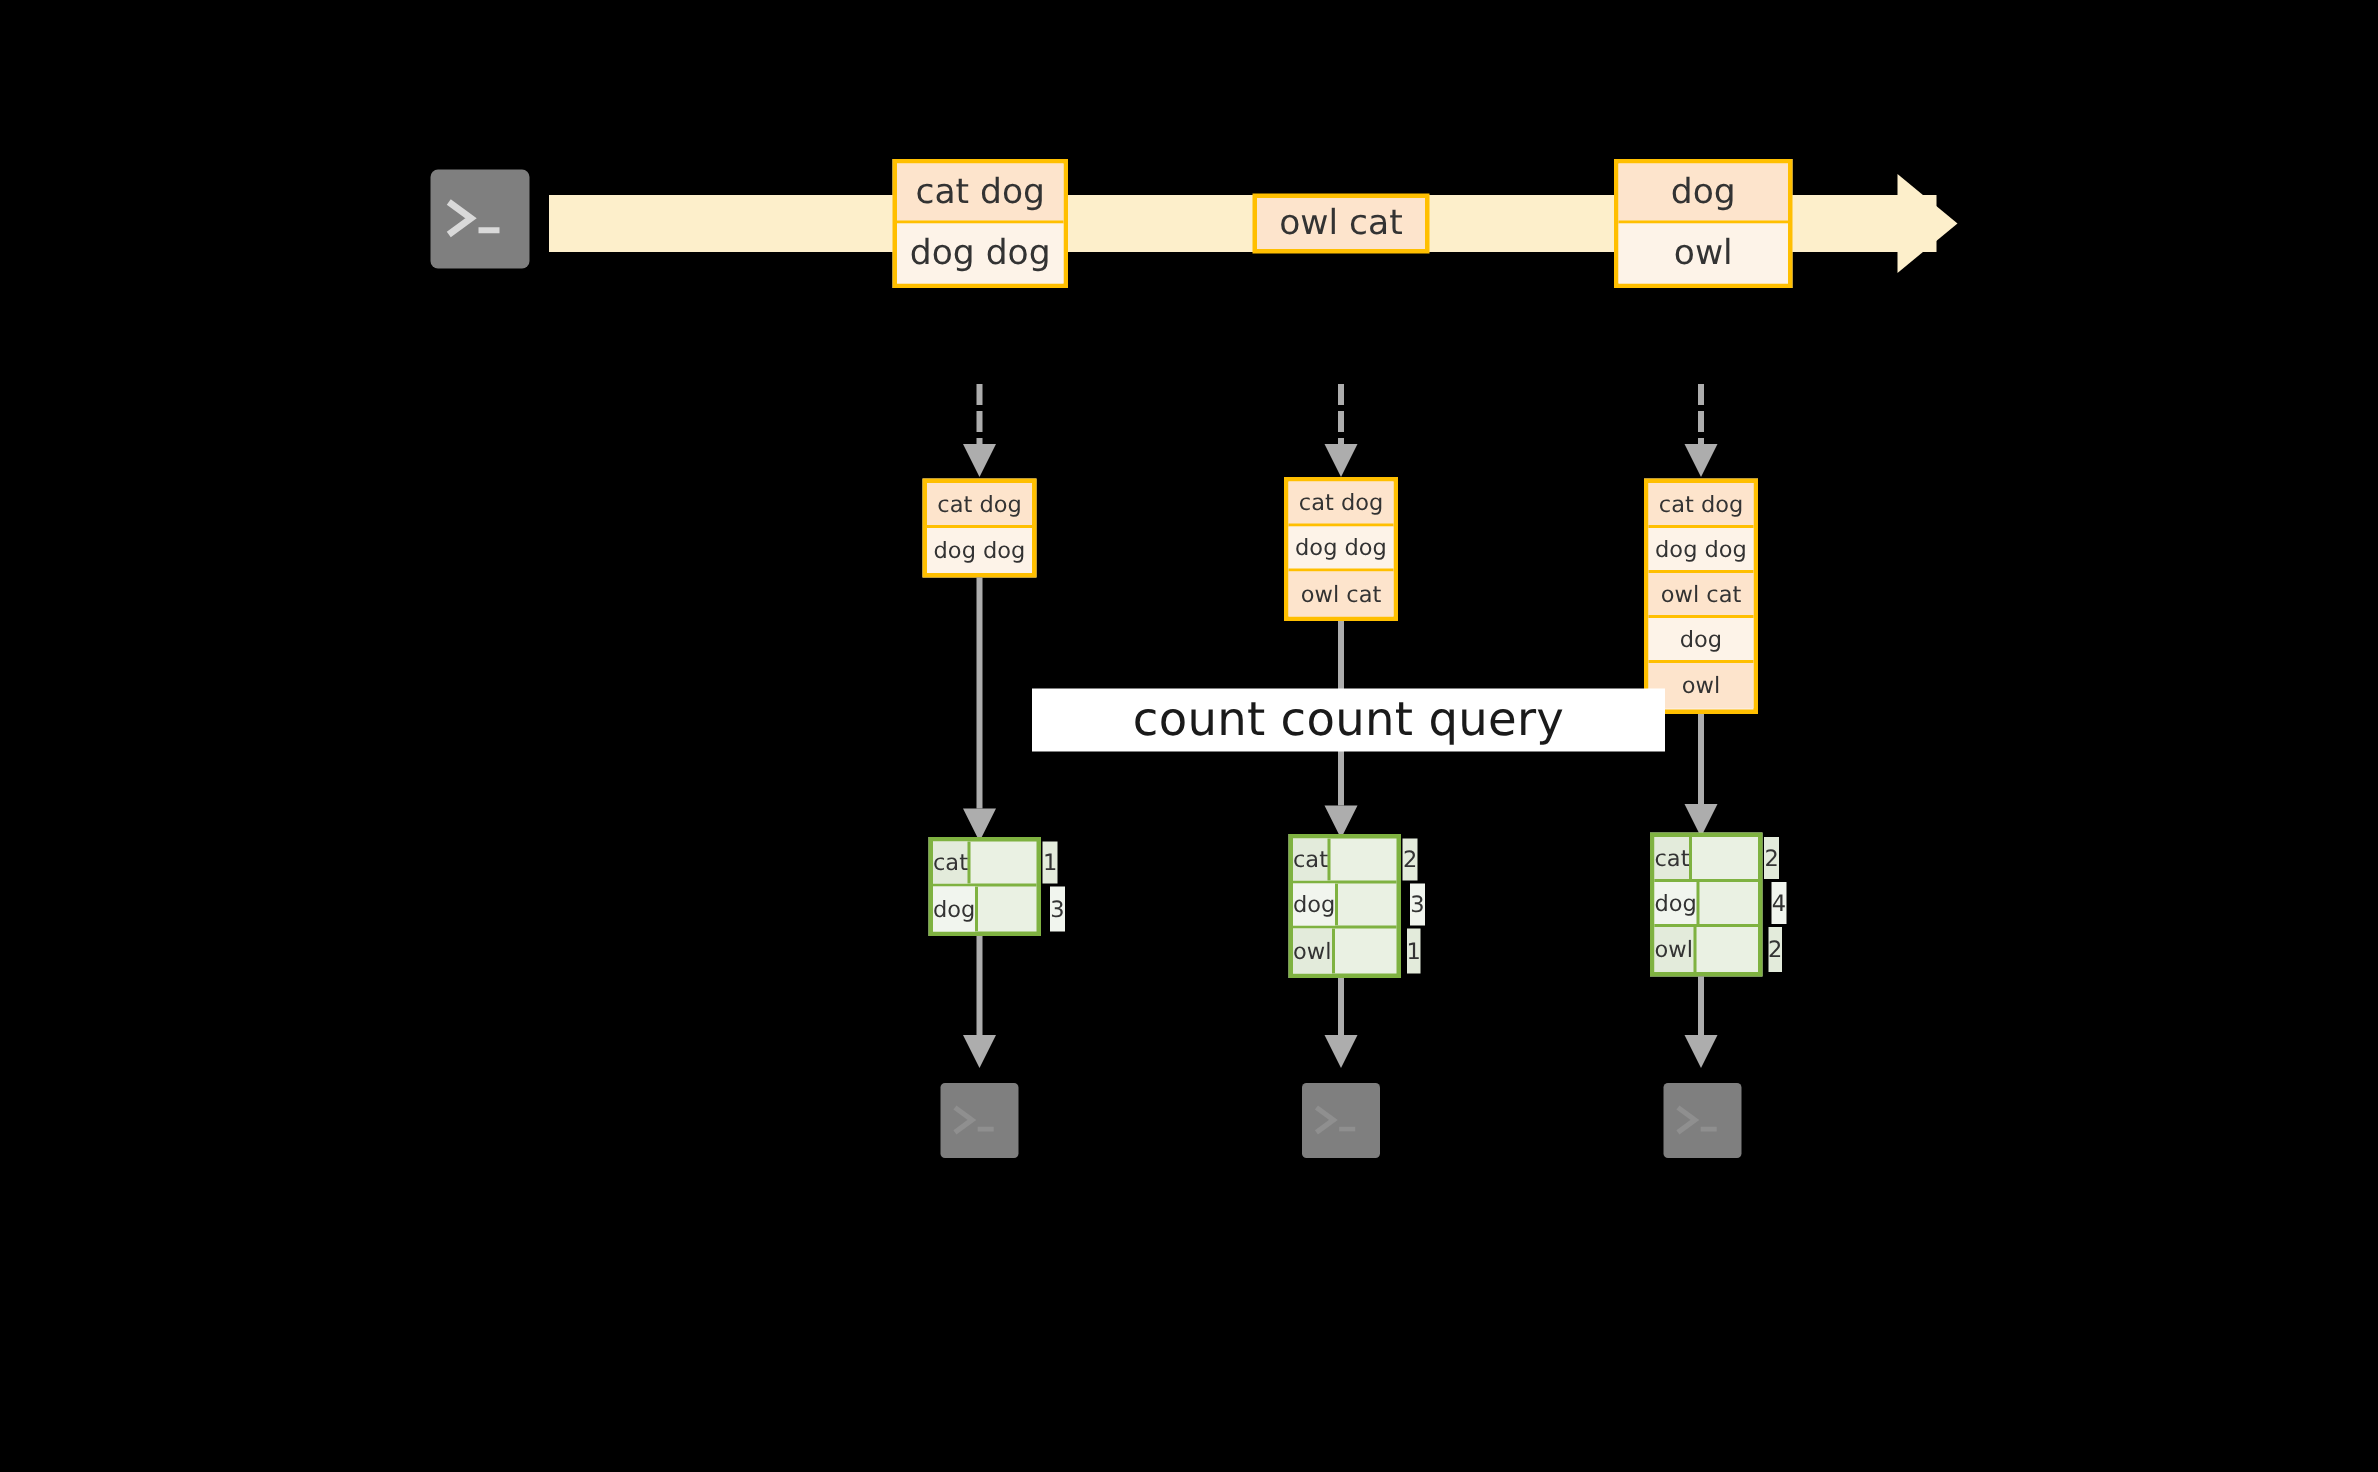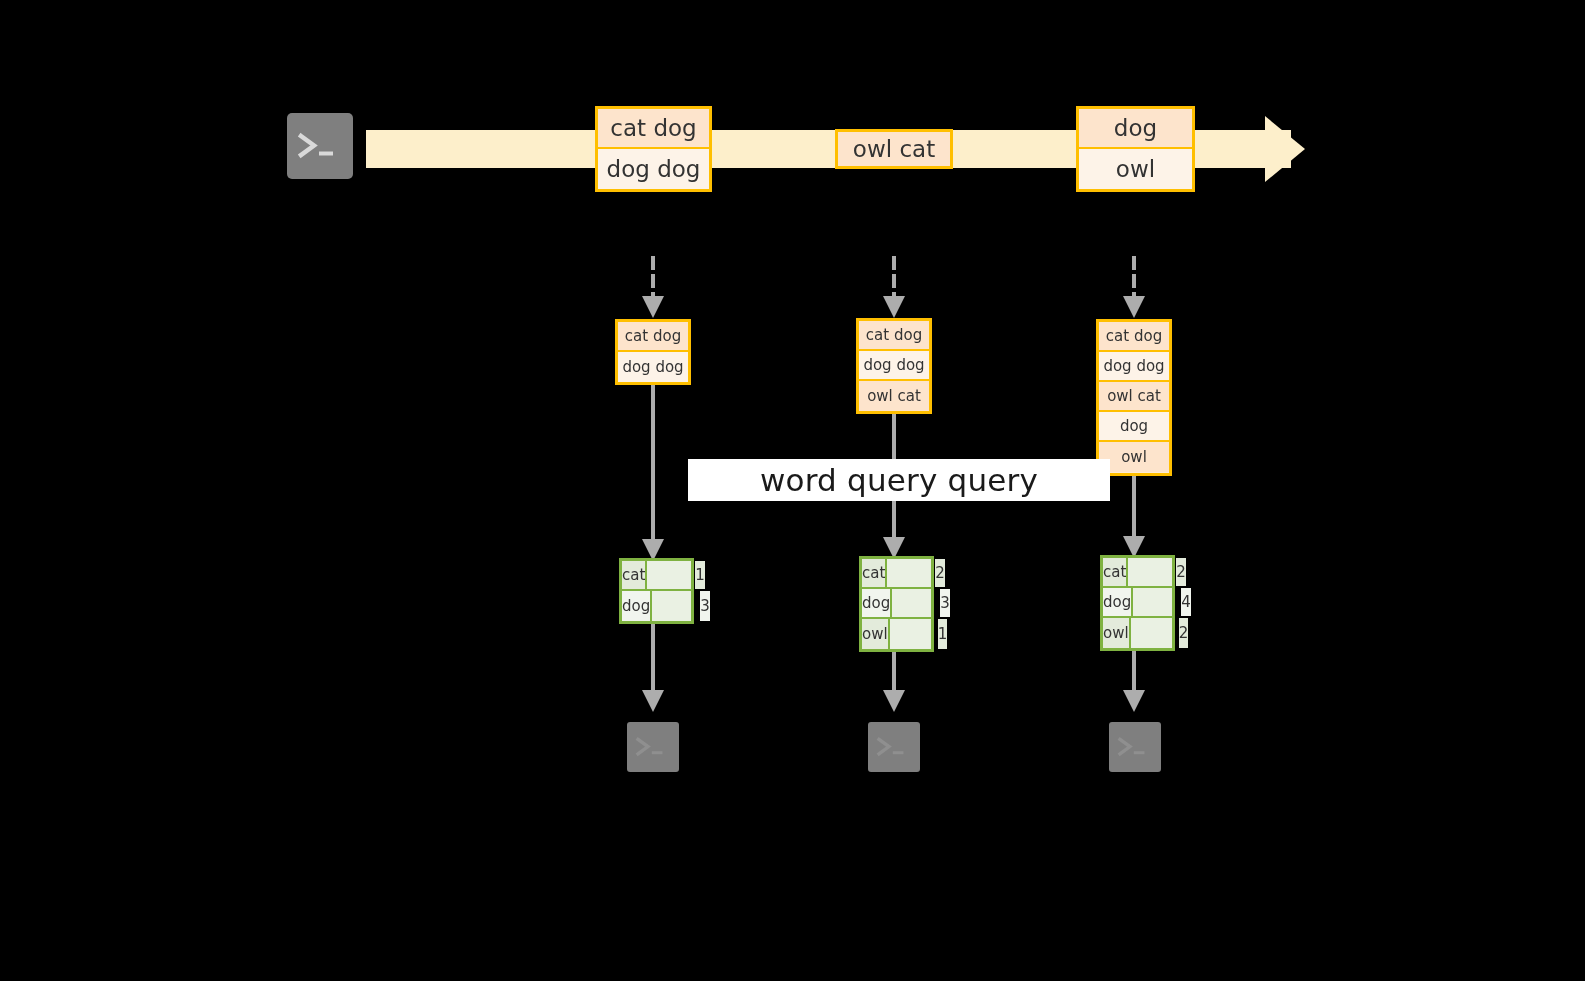--- a/index.html
+++ b/index.html
@@ -239,21 +239,21 @@
   <div class="garrow" style="left:881px; top:414px; width:26px; height:145px;">
     <div class="line" style="height:123px;"></div>
     <div class="head"></div>
   </div>
   <div class="garrow" style="left:1121px; top:476px; width:26px; height:82px;">
     <div class="line" style="height:60px;"></div>
     <div class="head"></div>
   </div>
 
   <div class="query-band" style="left:688px; top:459px; width:422px; height:42px;">
-    <span class="qlabel">word query query</span>
+    <span class="qlabel">count count query</span>
   </div>
 
   <div class="gbox" style="left:619px; top:558px; width:75px; height:66px;">
     <div class="grow">
       <div class="gcell word">cat</div>
       <div class="gcell num">1</div>
     </div>
     <div class="grow alt">
       <div class="gcell word">dog</div>
       <div class="gcell num">3</div>

